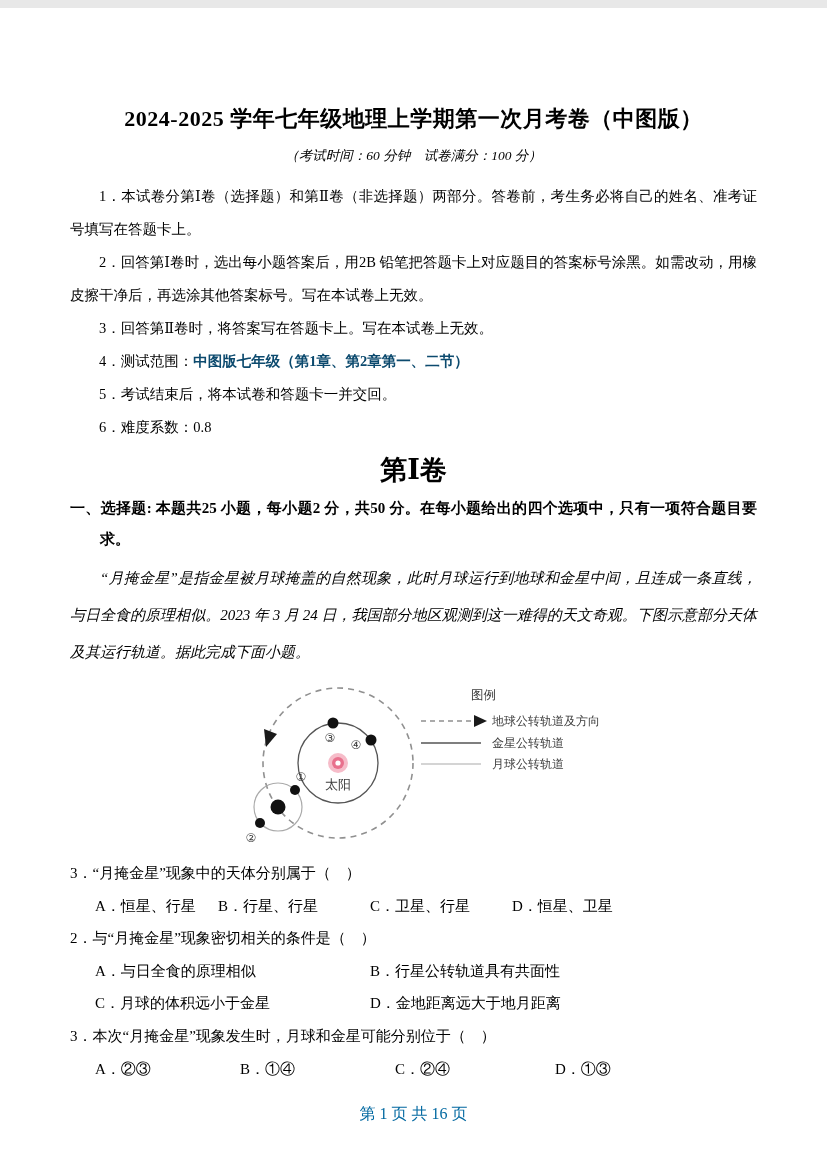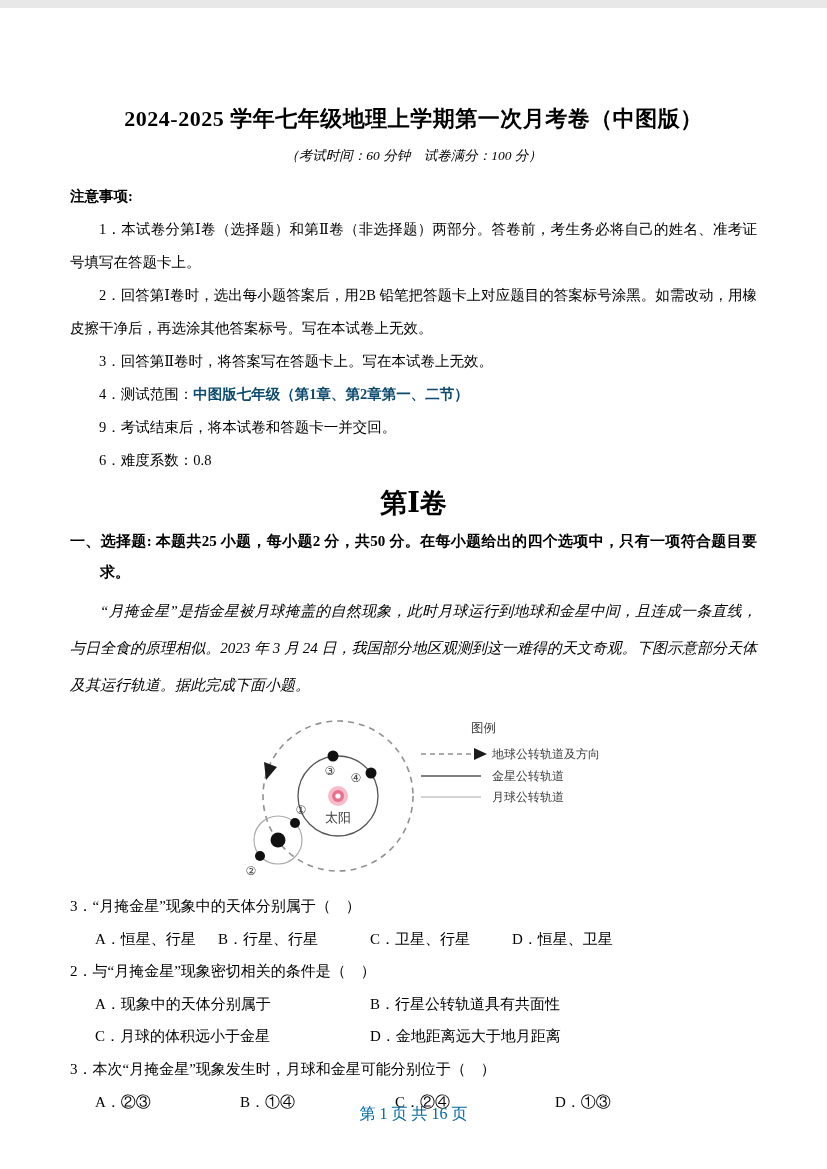--- a/index.html
+++ b/index.html
@@ -83,26 +83,25 @@
 </head>
 <body>
 
 <div class="sheet">
   <div class="content">
 
     <div class="title">2024-2025 学年七年级地理上学期第一次月考卷（中图版）</div>
     <div class="subtitle">（考试时间：60 分钟　试卷满分：100 分）</div>
 
     <div class="notes">
-      <div class="note-heading">注意事项:</div>
       <p class="note-para">1．本试卷分第Ⅰ卷（选择题）和第Ⅱ卷（非选择题）两部分。答卷前，考生务必将自己的姓名、准考证号填写在答题卡上。</p>
       <p class="note-para">2．回答第Ⅰ卷时，选出每小题答案后，用2B 铅笔把答题卡上对应题目的答案标号涂黑。如需改动，用橡皮擦干净后，再选涂其他答案标号。写在本试卷上无效。</p>
       <p class="note-line">3．回答第Ⅱ卷时，将答案写在答题卡上。写在本试卷上无效。</p>
       <p class="note-line"><span>4．测试范围：</span><span class="red">中图版七年级（第1章、第2章第一、二节）</span></p>
-      <p class="note-line">9．考试结束后，将本试卷和答题卡一并交回。</p>
+      <p class="note-line">5．考试结束后，将本试卷和答题卡一并交回。</p>
       <p class="note-line">6．难度系数：0.8</p>
     </div>
 
     <div class="vol-heading">第Ⅰ卷</div>
 
     <p class="intro">一、选择题: 本题共25 小题，每小题2 分，共50 分。在每小题给出的四个选项中，只有一项符合题目要求。</p>
 
     <p class="passage">“月掩金星”是指金星被月球掩盖的自然现象，此时月球运行到地球和金星中间，且连成一条直线，与日全食的原理相似。2023 年 3 月 24 日，我国部分地区观测到这一难得的天文奇观。下图示意部分天体及其运行轨道。据此完成下面小题。</p>
 
     <div class="diagram-wrap">
@@ -151,21 +150,21 @@
       <div class="question q1">
         <p class="stem">3．“月掩金星”现象中的天体分别属于（　）</p>
         <p class="opts">
           <span class="opt opt-0">A．恒星、行星</span><span class="opt opt-1">B．行星、行星</span><span class="opt opt-2">C．卫星、行星</span><span class="opt">D．恒星、卫星</span>
         </p>
       </div>
 
       <div class="question q2">
         <p class="stem">2．与“月掩金星”现象密切相关的条件是（　）</p>
         <p class="opts">
-          <span class="opt opt-0">A．现象中的天体分别属于</span><span class="opt">B．行星公转轨道具有共面性</span>
+          <span class="opt opt-0">A．与日全食的原理相似</span><span class="opt">B．行星公转轨道具有共面性</span>
         </p>
         <p class="opts">
           <span class="opt opt-1">C．月球的体积远小于金星</span><span class="opt">D．金地距离远大于地月距离</span>
         </p>
       </div>
 
       <div class="question q3">
         <p class="stem">3．本次“月掩金星”现象发生时，月球和金星可能分别位于（　）</p>
         <p class="opts">
           <span class="opt opt-0">A．②③</span><span class="opt opt-1">B．①④</span><span class="opt opt-2">C．②④</span><span class="opt">D．①③</span>

